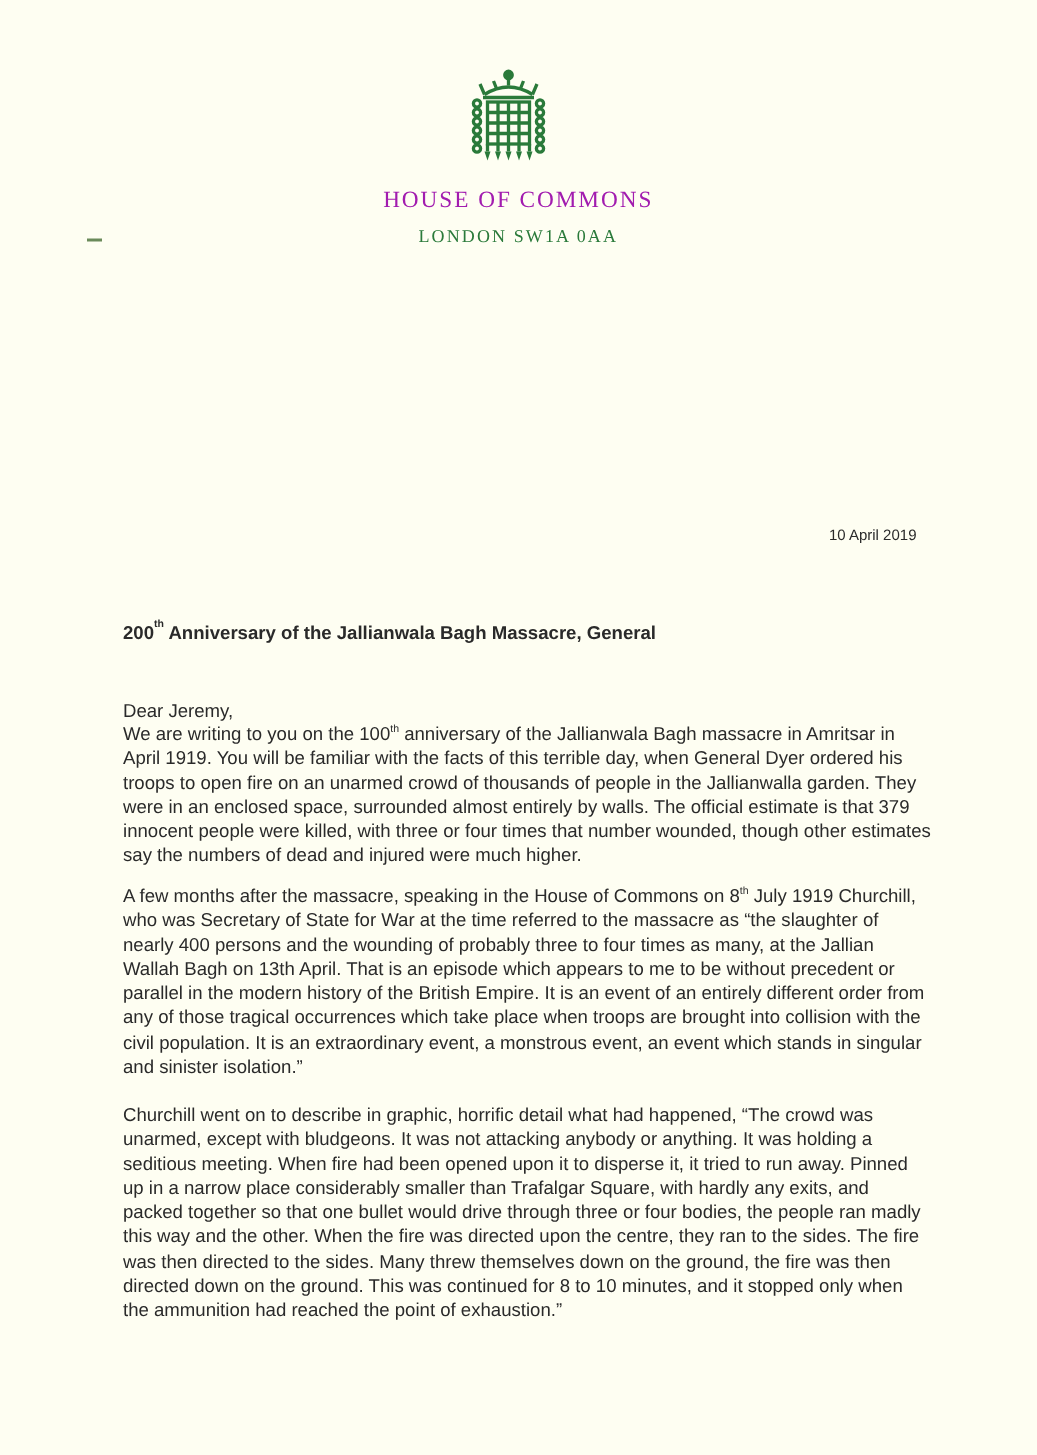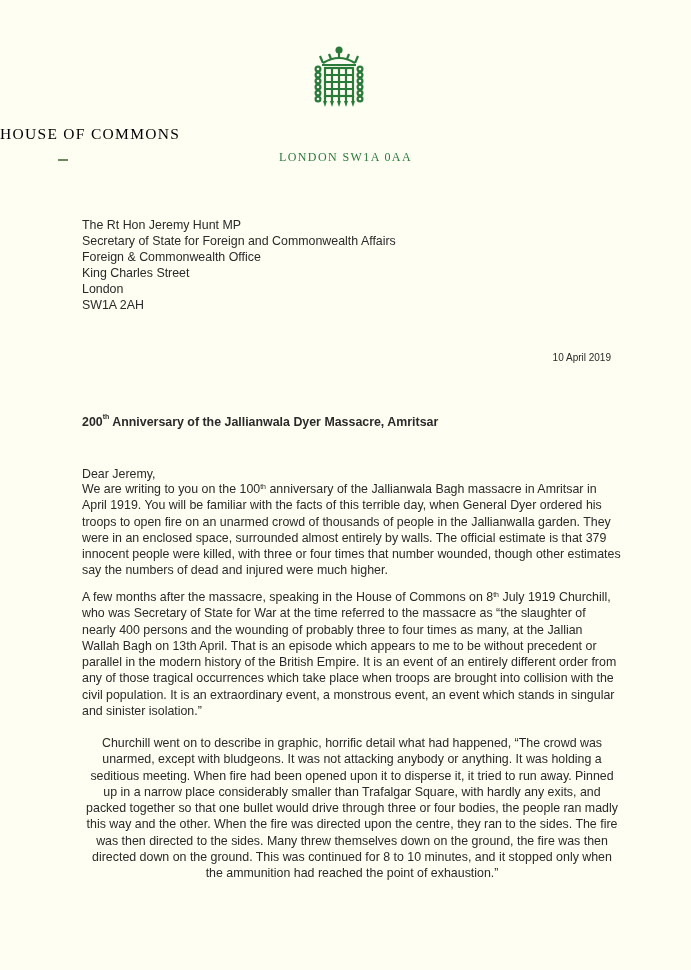--- a/index.html
+++ b/index.html
@@ -8,43 +8,44 @@
       background: #fefef2;
       position: relative;
       overflow: hidden;
       font-family: "Liberation Sans", sans-serif;
       color: #2a2a2a;
     }
     .page { position: absolute; inset: 0; }
     .crest { position: absolute; left: 309px; top: 45px; width: 60px; height: 65px; }
     .lh-title {
       position: absolute; left: 0; width: 691px; top: 125px;
+      text-align: center;
       font-family: "Liberation Serif", serif;
-      color: #000000; font-size: 15.5px; letter-spacing: 1.3px;
+      color: #a21caf; font-size: 15.5px; letter-spacing: 1.3px;
     }
     .lh-addr {
       position: absolute; left: 0; width: 691px; top: 150px;
       text-align: center;
       font-family: "Liberation Serif", serif;
       color: #2a7a3a; font-size: 12px; letter-spacing: 1.4px;
     }
     .mark { position: absolute; left: 58px; top: 159px; width: 10px; height: 2px; background: #6a8a5a; }
     .recipient { position: absolute; left: 82px; top: 217px; font-size: 12.4px; line-height: 16px; }
     .recipient div { white-space: nowrap; }
     .date { position: absolute; right: 80px; top: 352px; font-size: 10px; }
     .subject { position: absolute; left: 82px; top: 415px; font-size: 12.4px; font-weight: bold; }
     .subject sup, .para sup { font-size: 7px; vertical-align: top; position: relative; top: -2px; }
     .salutation { position: absolute; left: 82px; top: 467px; font-size: 12.4px; }
     .para {
       position: absolute; left: 82px; width: 540px;
       font-size: 12.4px; line-height: 16.3px;
     }
     .p1 { top: 481px; }
     .p2 { top: 589px; }
-    .p3 { top: 735px; text-align: center; }
+    .p3 { top: 735px; }
   </style>
 </head>
 <body>
 
 <div class="page">
 
   <svg class="crest" viewBox="0 0 60 65">
     <g fill="none" stroke="#2a7a3a" stroke-width="2.2">
 
       <path d="M14 18 Q30 8 46 18"></path>
@@ -72,32 +73,24 @@
     </g>
     <g fill="#2a7a3a">
       <path d="M14 56 L16 62 L18 56 Z M21 56 L23 62 L25 56 Z M28 56 L30 62 L32 56 Z M35 56 L37 62 L39 56 Z M42 56 L44 62 L46 56 Z"></path>
     </g>
   </svg>
 
   <div class="lh-title">HOUSE OF COMMONS</div>
   <div class="lh-addr">LONDON SW1A 0AA</div>
   <div class="mark"></div>
 
-  <div class="recipient">
-    <div>The Rt Hon Jeremy Hunt MP</div>
-    <div>Secretary of State for Foreign and Commonwealth Affairs</div>
-    <div>Foreign &amp; Commonwealth Office</div>
-    <div>King Charles Street</div>
-    <div>London</div>
-    <div>SW1A 2AH</div>
-  </div>
 
   <div class="date">10 April 2019</div>
 
-  <div class="subject"><span>200</span><sup>th</sup><span> Anniversary of the Jallianwala Dyer Massacre, Amritsar</span></div>
+  <div class="subject"><span>200</span><sup>th</sup><span> Anniversary of the Jallianwala Bagh Massacre, General</span></div>
 
   <div class="salutation">Dear Jeremy,</div>
 
   <div class="para p1"><span>We are writing to you on the 100</span><sup>th</sup><span> anniversary of the Jallianwala Bagh massacre in Amritsar in April 1919.  You will be familiar with the facts of this terrible day, when General Dyer ordered his troops to open fire on an unarmed crowd of thousands of people in the Jallianwalla garden.  They were in an enclosed space, surrounded almost entirely by walls. The official estimate is that 379 innocent people were killed, with three or four times that number wounded, though other estimates say the numbers of dead and injured were much higher.</span></div>
 
   <div class="para p2"><span>A few months after the massacre, speaking in the House of Commons on 8</span><sup>th</sup><span> July 1919 Churchill, who was Secretary of State for War at the time referred to the massacre as “the slaughter of nearly 400 persons and the wounding of probably three to four times as many, at the Jallian Wallah Bagh on 13th April. That is an episode which appears to me to be without precedent or parallel in the modern history of the British Empire. It is an event of an entirely different order from any of those tragical occurrences which take place when troops are brought into collision with the civil population. It is an extraordinary event, a monstrous event, an event which stands in singular and sinister isolation.”</span></div>
 
   <div class="para p3">Churchill went on to describe in graphic, horrific detail what had happened, “The crowd was unarmed, except with bludgeons. It was not attacking anybody or anything. It was holding a seditious meeting. When fire had been opened upon it to disperse it, it tried to run away. Pinned up in a narrow place considerably smaller than Trafalgar Square, with hardly any exits, and packed together so that one bullet would drive through three or four bodies, the people ran madly this way and the other. When the fire was directed upon the centre, they ran to the sides. The fire was then directed to the sides. Many threw themselves down on the ground, the fire was then directed down on the ground. This was continued for 8 to 10 minutes, and it stopped only when the ammunition had reached the point of exhaustion.”</div>
 
 </div>

